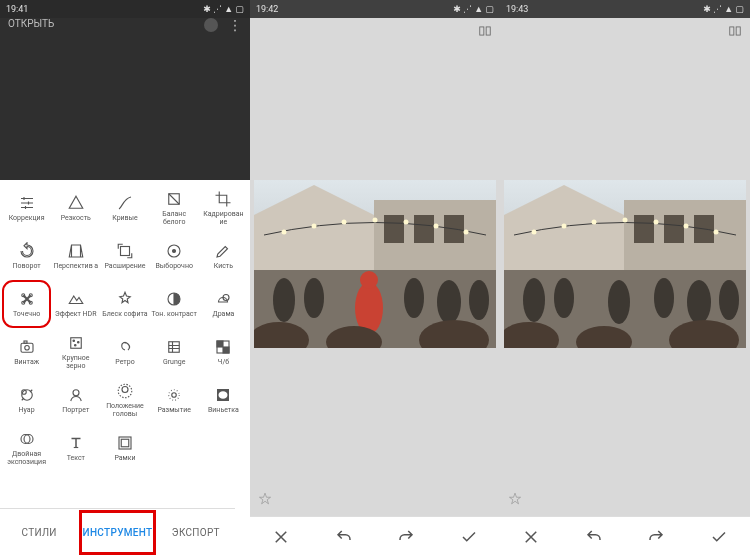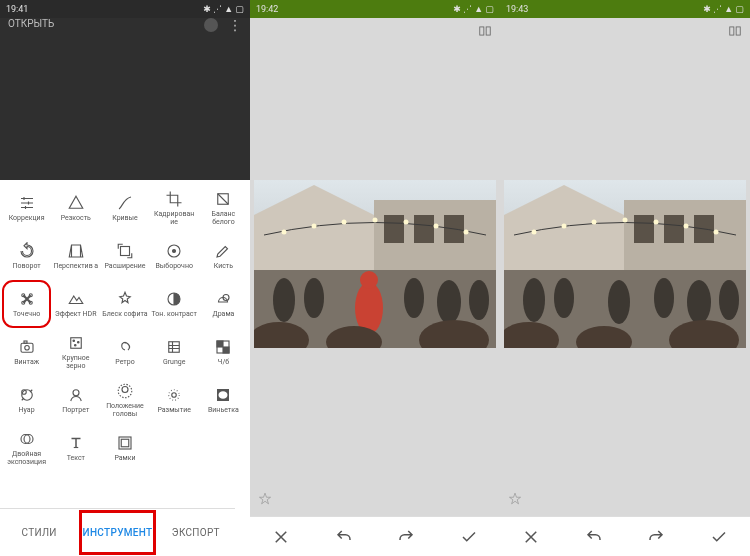--- a/index.html
+++ b/index.html
@@ -4,21 +4,21 @@
 <style>
   * { box-sizing: border-box; margin: 0; padding: 0; }
   body { width: 750px; height: 556px; font-family: Roboto, Arial, sans-serif; background: #e5e5e5; overflow: hidden; display: flex; }
   .panel { position: relative; height: 556px; }
   .p1 { width: 250px; background: #fff; }
   .p2 { width: 250px; background: #d9d9d9; }
   .p3 { width: 250px; background: #d9d9d9; }
 
   .statusbar { height: 18px; background: #2a2a2a; color: #e0e0e0; font-size: 9px; display: flex; align-items: center; padding: 0 6px; justify-content: space-between; gap: 24px; }
   .statusbar .icons { display:flex; gap:3px; align-items:center; }
-  .p2 .statusbar, .p3 .statusbar { background:#4d7c0f; }
+  .p2 .statusbar, .p3 .statusbar { background:#404040; }
 
   .topbar-dark { height: 28px; background: #2f2f2f; display:flex; align-items:flex-start; padding: 0 8px; color:#bdbdbd; font-size:10px; justify-content:space-between; }
   .topbar-dark .right { display:flex; gap:10px; align-items:center; }
   .icon-circle { width:14px; height:14px; border-radius:50%; background:#555; display:inline-block; }
   .dots { font-size:14px; line-height:10px; }
 
   .dark-area { background:#2f2f2f; height:134px; }
 
   .tool-grid { background:#fff; position:absolute; top:180px; left:0; right:0; bottom:48px; display:grid; grid-template-columns: repeat(5, 1fr); grid-auto-rows: 48px; padding: 4px 2px; gap:0; }
   .tool { display:flex; flex-direction:column; align-items:center; justify-content:center; text-align:center; cursor:pointer; }
@@ -78,30 +78,30 @@
         <div class="lbl">Резкость</div>
       </div>
       <div class="tool">
         <svg viewBox="0 0 24 24">
           <path d="M4 20c4-2 6-14 16-16"></path>
         </svg>
         <div class="lbl">Кривые</div>
       </div>
       <div class="tool">
         <svg viewBox="0 0 24 24">
-          <path d="M7 2v15h15M2 7h15v15"></path>
-        </svg>
-        <div class="lbl">Кадрирован ие</div>
-      </div>
-      <div class="tool">
-        <svg viewBox="0 0 24 24">
           <rect x="5" y="5" width="14" height="14"></rect>
           <path d="M5 5l14 14" fill="#555"></path>
         </svg>
         <div class="lbl">Баланс белого</div>
+      </div>
+      <div class="tool">
+        <svg viewBox="0 0 24 24">
+          <path d="M7 2v15h15M2 7h15v15"></path>
+        </svg>
+        <div class="lbl">Кадрирован ие</div>
       </div>
       <div class="tool">
         <svg viewBox="0 0 24 24">
           <path d="M4 12a8 8 0 108-8V1L8 5l4 4V6a6 6 0 11-6 6"></path>
         </svg>
         <div class="lbl">Поворот</div>
       </div>
       <div class="tool">
         <svg viewBox="0 0 24 24">
           <path d="M6 4h12l3 16H3z M6 4v16 M18 4v16"></path>

